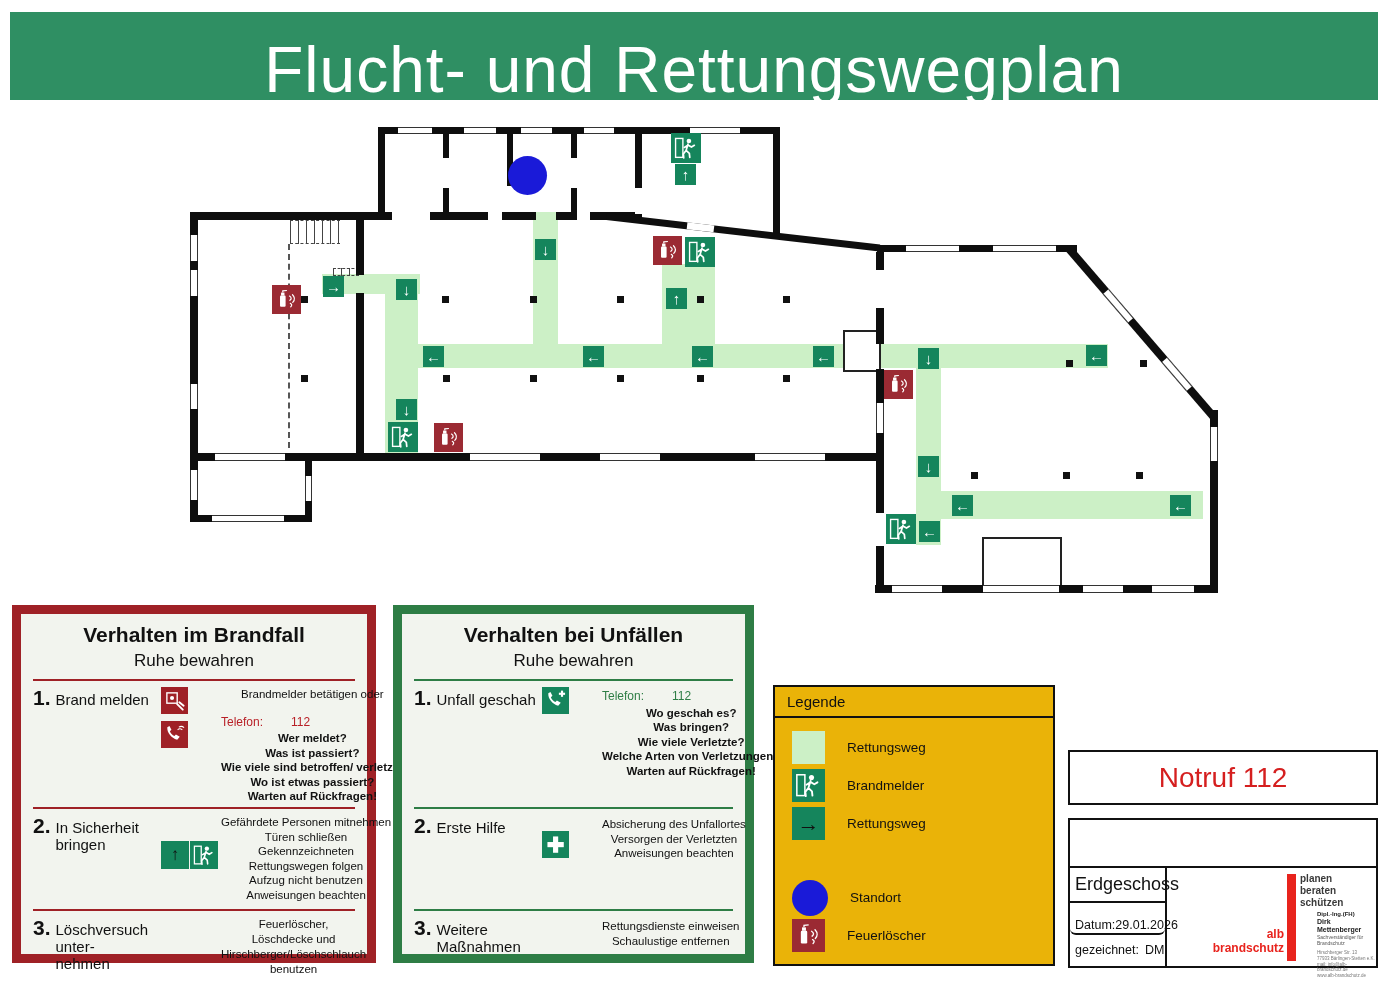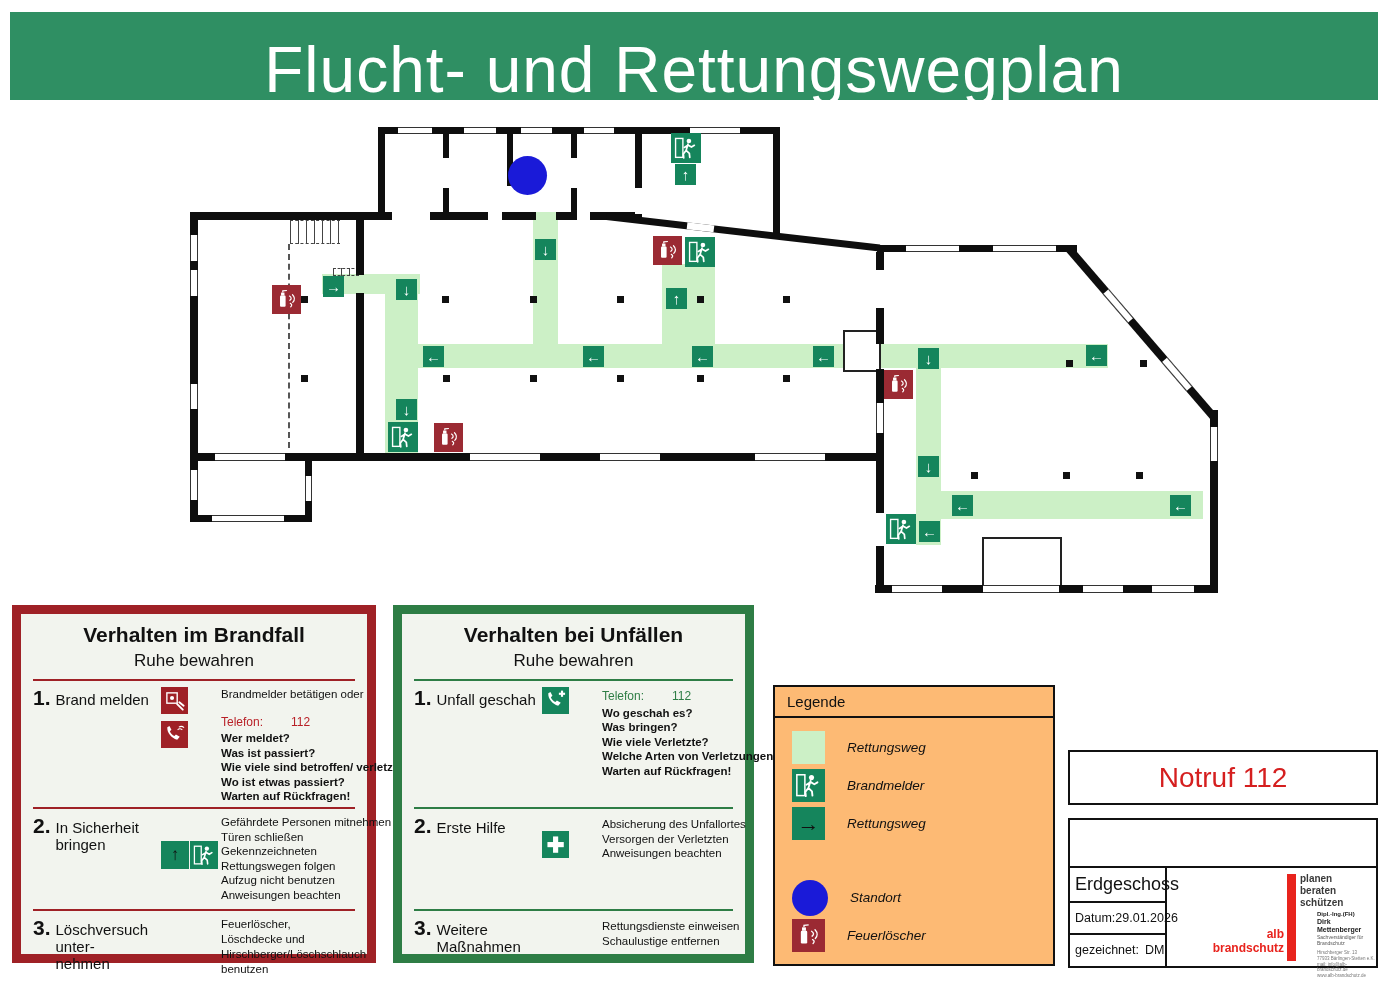--- a/index.html
+++ b/index.html
@@ -48,53 +48,53 @@
   .num{font-weight:bold;font-size:21px;line-height:1;}
   .plabel{font-size:15px;padding-top:4px;line-height:17px;}
   .col-icon{width:60px;flex:none;}
   .picon{width:27px;height:27px;display:flex;align-items:center;justify-content:center;}
   .picon.red{background:#9f2126;}
   .picon.grn{background:#15855c;}
   .picon.mt{margin-top:7px;}
   .icon-pair{display:flex;gap:1px;margin-top:26px;}
   .icon-pair .picon{width:28px;height:28px;}
   .col-text{flex:1;font-size:11.5px;line-height:14.5px;}
-  .tline{white-space:nowrap;}
+  .tline{white-space:nowrap;text-align:center;}
   .tline.bold{font-weight:bold;}
   .tel{margin-top:13px;margin-bottom:2px;font-size:12px;}
   .tel.redc{color:#b81f26;}
   .tel.grnc{color:#2e7d45;}
   .tel .tel-num{margin-left:28px;}
 
   
-  .legend{position:absolute;left:773px;top:685px;width:282px;height:281px;background:#fdba74;
+  .legend{position:absolute;left:773px;top:685px;width:282px;height:281px;background:#eab308;
     border:2px solid #111;box-sizing:border-box;}
   .legend-title{font-size:15px;padding:6px 0 6px 12px;border-bottom:2px solid #111;}
-  .legend-items{padding:13px 0 0 17px;font-style:italic;}
+  .legend-items{padding:13px 0 0 17px;}
   .legend-row{display:flex;align-items:center;gap:22px;margin-bottom:5px;height:33px;}
   .legend-row.last{margin-top:41px;}
   .lg-swatch{width:33px;height:33px;background:#ccf0c6;flex:none;}
   .lg-sign{width:33px;height:33px;flex:none;display:flex;align-items:center;justify-content:center;}
   .lg-sign.green{background:#15855c;}
   .lg-sign.red{background:#9b2a33;}
   .lg-dot{width:36px;height:36px;border-radius:50%;background:#1a1ad8;flex:none;}
   .legend-label{font-size:13.5px;}
 
   
   .notruf{position:absolute;left:1068px;top:750px;width:310px;height:55px;border:2px solid #111;
     box-sizing:border-box;display:flex;align-items:center;justify-content:center;background:#fff;}
   .notruf span{color:#d51f1f;font-size:28px;}
   .titleblock{position:absolute;left:1068px;top:818px;width:310px;height:150px;border:2px solid #111;
     box-sizing:border-box;background:#fff;}
   .tb-top{height:48px;border-bottom:2px solid #111;box-sizing:border-box;}
   .tb-bottom{display:flex;height:98px;}
   .tb-left{width:97px;flex:none;border-right:2px solid #111;box-sizing:border-box;display:flex;flex-direction:column;}
   .tb-cell{box-sizing:border-box;padding:4px 5px;border-bottom:2px solid #111;}
   .tb-cell.c1{height:35px;font-size:18px;padding-top:6px;}
-  .tb-cell.c2{height:32px;font-size:12.5px;padding-top:8px;white-space:nowrap;}
+  .tb-cell.c2{height:32px;font-size:12.5px;padding-top:15px;white-space:nowrap;border-radius:6px;}
   .tb-cell.c3{height:31px;font-size:12.5px;padding-top:8px;border-bottom:none;}
   .tb-cell .val{margin-left:6px;}
   .tb-logo{position:relative;flex:1;}
   .logo-bar{position:absolute;left:120px;top:6px;width:9px;height:87px;background:#e8231d;}
   .logo-tag{position:absolute;left:133px;top:5px;font-size:10px;font-weight:bold;color:#3a3a3a;line-height:12px;}
   .logo-brand{position:absolute;left:0;top:60px;width:117px;text-align:right;color:#e8231d;font-weight:bold;font-size:12px;line-height:13.5px;}
   .logo-person{position:absolute;left:150px;top:43px;color:#222;}
   .lp-t{font-size:6px;font-weight:bold;line-height:7px;}
   .lp-n{font-size:7px;font-weight:bold;line-height:8px;}
   .lp-r{font-size:5px;line-height:6px;color:#555;}

